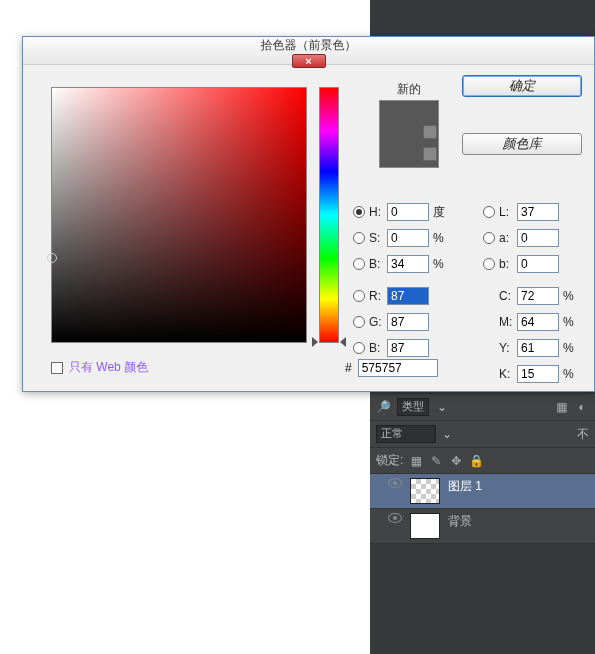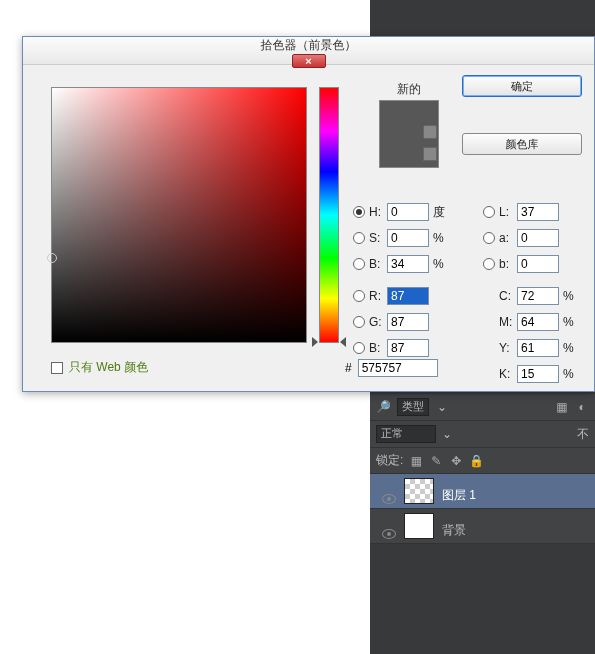--- a/index.html
+++ b/index.html
@@ -15,45 +15,45 @@
 .hue-slider { position: absolute; left: 296px; top: 22px; width: 20px; height: 256px; border: 1px solid #888; background: linear-gradient(to bottom, #ff0000 0%, #ff00ff 17%, #0000ff 33%, #00ffff 50%, #00ff00 67%, #ffff00 83%, #ff0000 100%); }
 .hue-arrow-l { position: absolute; left: 289px; top: 272px; width: 0; height: 0; border-top: 5px solid transparent; border-bottom: 5px solid transparent; border-left: 6px solid #555; }
 .hue-arrow-r { position: absolute; left: 317px; top: 272px; width: 0; height: 0; border-top: 5px solid transparent; border-bottom: 5px solid transparent; border-right: 6px solid #555; }
 .preview-block { position: absolute; left: 336px; top: 16px; width: 100px; }
 .preview-label { text-align: center; color: #333; margin-bottom: 2px; }
 .preview-swatch { width: 60px; height: 68px; border: 1px solid #888; margin: 0 auto; display: flex; flex-direction: column; }
 .preview-swatch div { flex: 1; background: #575757; }
 .cube-icons { position: absolute; left: 400px; top: 60px; display: flex; flex-direction: column; gap: 8px; }
 .cube-icons span { width: 14px; height: 14px; border: 1px solid #666; background: #888; display: block; }
 .buttons-col { position: absolute; right: 12px; top: 10px; width: 120px; display: flex; flex-direction: column; gap: 8px; }
-.action-btn { height: 22px; background: linear-gradient(#fdfdfd,#e5e5e5); border: 1px solid #888; border-radius: 3px; color: #222; font-size: 11px; cursor: pointer; }
+.action-btn { height: 22px; background: linear-gradient(#fdfdfd,#e5e5e5); border: 1px solid #888; border-radius: 3px; color: #222; font-size: 13px; cursor: pointer; font-style: italic; }
 .action-btn.primary { border: 1px solid #2a6dc9; box-shadow: inset 0 0 0 1px #7ab0ef; }
 .fields { position: absolute; left: 330px; top: 136px; width: 250px; }
 .row { display: flex; align-items: center; margin-bottom: 4px; height: 22px; }
 .row .radio { width: 12px; height: 12px; border: 1px solid #666; border-radius: 50%; margin-right: 4px; background: #fff; position: relative; }
 .row .radio.checked::after { content: ""; position: absolute; left: 2px; top: 2px; width: 6px; height: 6px; border-radius: 50%; background: #333; }
 .row label { width: 18px; color: #222; }
 .row input { width: 42px; height: 18px; border: 1px solid #7a8fa8; padding: 0 3px; font-size: 12px; }
 .row input.sel { background: #1e63c8; color: #fff; }
 .row .unit { width: 18px; margin-left: 4px; color: #222; }
 .fields .left-col { position: absolute; left: 0; top: 0; }
 .fields .right-col { position: absolute; left: 130px; top: 0; }
 .hex-row { position: absolute; left: 322px; top: 294px; display: flex; align-items: center; }
 .hex-row span { margin-right: 6px; }
 .hex-row input { width: 80px; height: 18px; border: 1px solid #7a8fa8; padding: 0 3px; }
-.webonly { position: absolute; left: 28px; top: 294px; display: flex; align-items: center; gap: 6px; color: #4d7c0f; }
+.webonly { position: absolute; left: 28px; top: 294px; display: flex; align-items: center; gap: 6px; color: #8b5cf6; }
 .webonly .cb { width: 12px; height: 12px; border: 1px solid #666; background: #fff; }
 
 .layers-panel { position: absolute; left: 0; top: 394px; width: 225px; background: #424345; color: #bbb; }
 .panel-tabs { display: flex; border-bottom: 1px solid #222; height: 22px; background: #323335; }
 .panel-tabs .tab { padding: 4px 8px; font-size: 11px; color: #aaa; }
 .panel-tabs .tab.active { background: #424345; color: #ddd; }
 .panel-row { display: flex; align-items: center; padding: 4px 6px; gap: 6px; border-bottom: 1px solid #333; font-size: 11px; }
 .panel-row select, .panel-row .sel-look { background: #2f3032; border: 1px solid #222; color: #bbb; height: 18px; font-size: 11px; padding: 0 4px; }
-.layer-item { display: flex; align-items: flex-end; padding: 4px 12px; gap: 8px; border-bottom: 1px solid #333; }
+.layer-item { display: flex; align-items: flex-start; padding: 4px 18px; gap: 8px; border-bottom: 1px solid #333; }
 .layer-item.active { background: #5a6f8f; color: #fff; }
 .eye-icon { width: 14px; height: 10px; border: 1px solid #888; border-radius: 50%; position: relative; }
 .eye-icon::after { content: ""; position: absolute; left: 4px; top: 2px; width: 4px; height: 4px; background: #888; border-radius: 50%; }
 .thumb { width: 30px; height: 26px; border: 1px solid #222; background: #fff; }
 .thumb.checker { background: repeating-conic-gradient(#ccc 0 25%, #fff 0 50%) 0 0/10px 10px; }
 .small-icons { display: flex; gap: 6px; }
 .small-icons span { width: 14px; height: 14px; display: flex; align-items: center; justify-content: center; color: #aaa; font-size: 12px; }
 </style>
 </head>
 <body>

